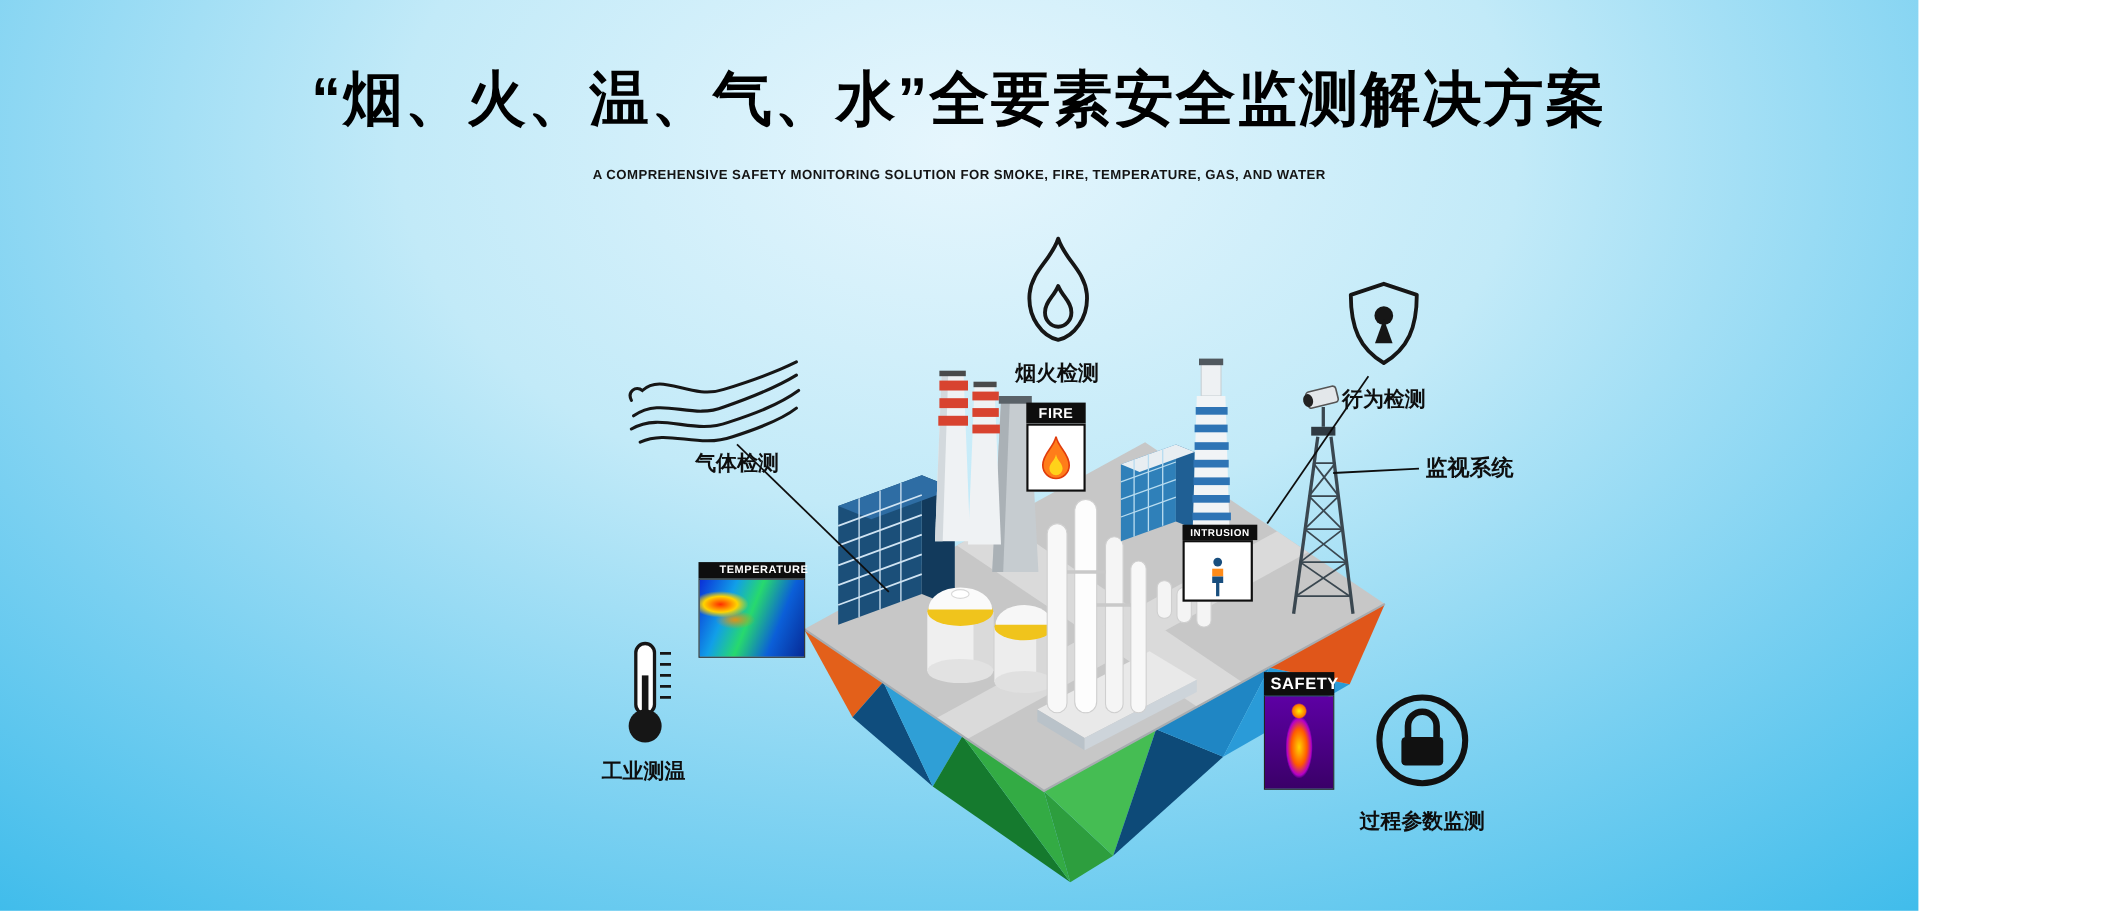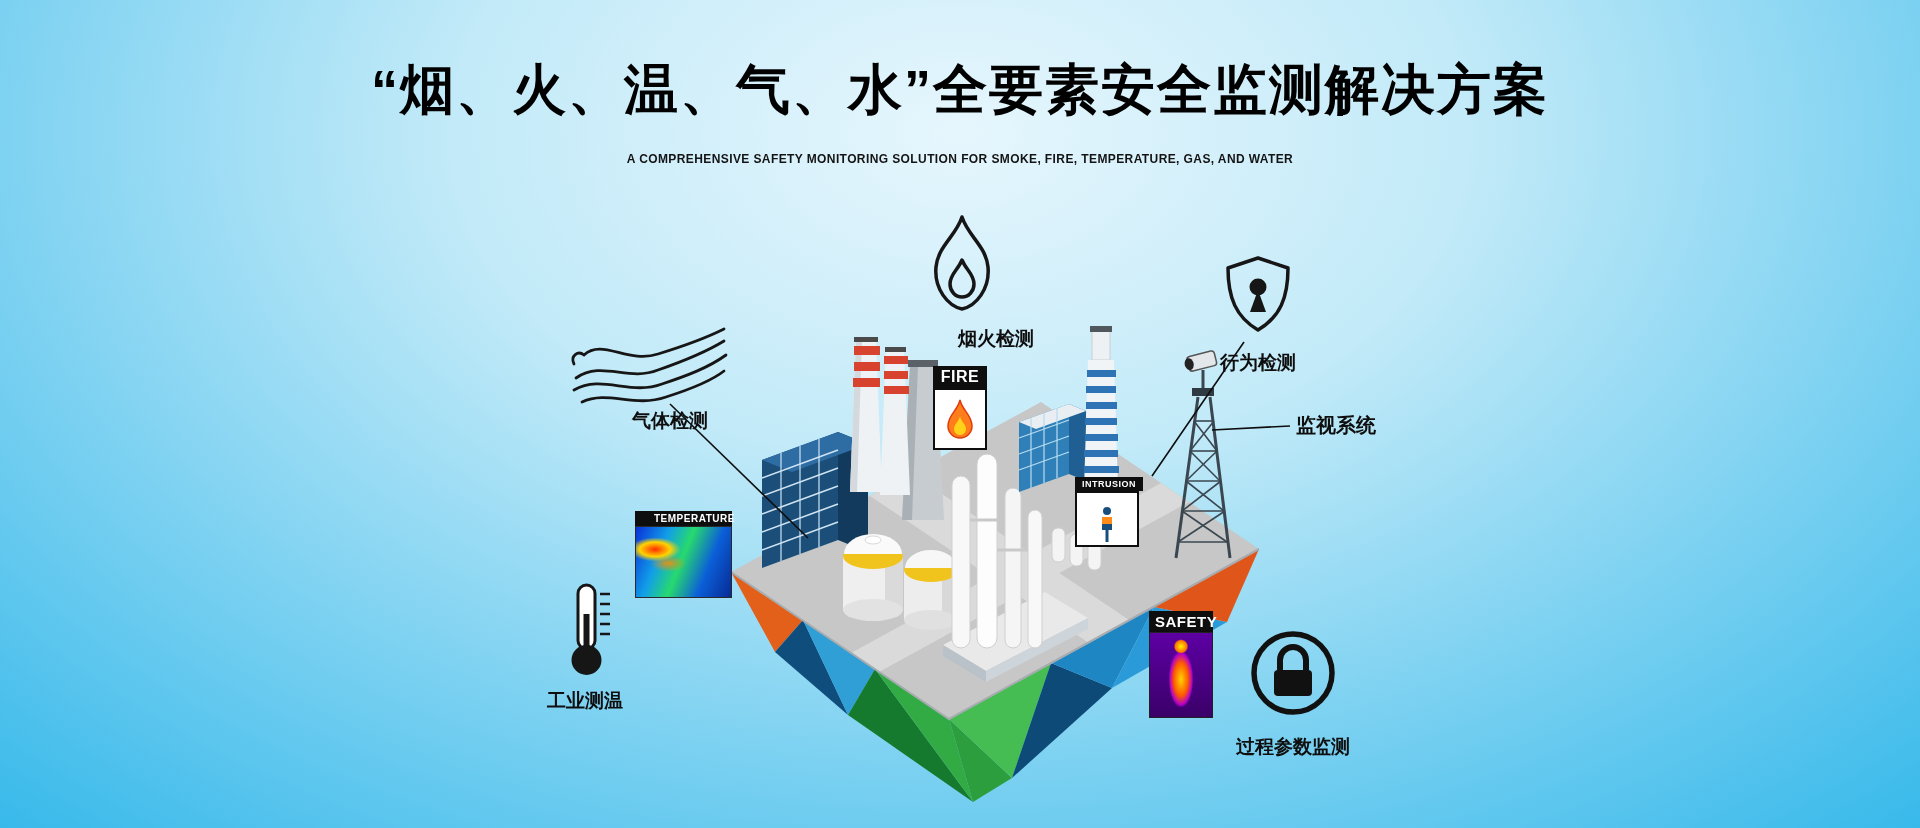--- a/index.html
+++ b/index.html
@@ -1,27 +1,27 @@
 <!DOCTYPE html>
 <html><head>
 <meta charset="utf-8">
 <style>
   html,body{margin:0;padding:0;}
-  .banner{position:relative;width:1920px;height:828px;overflow:hidden;
+  .banner{position:relative;width:1744px;height:828px;overflow:hidden;
     background: radial-gradient(ellipse 1500px 980px at 50% 16%, #e6f6fd 0%, #c2eaf8 34%, #79d0f1 66%, #2eb6e9 100%);
     font-family:"Liberation Sans","DejaVu Sans",sans-serif;}
   .title{position:absolute;top:54px;left:0;width:100%;text-align:center;
     font-size:54px;font-weight:800;color:#000;letter-spacing:2px;}
   .subtitle{position:absolute;top:152px;left:0;width:100%;text-align:center;
     font-size:12px;font-weight:600;color:#141414;letter-spacing:.4px;}
   .abs{position:absolute;}
   .label{position:absolute;font-size:19px;font-weight:700;color:#0e0e0e;
     white-space:nowrap;transform:translateX(-50%);z-index:6;}
   .tag{display:inline-block;background:#0e0e0e;color:#fff;font-weight:700;
-    font-size:16px;letter-spacing:.5px;padding:2px 6px;}
+    font-size:13px;letter-spacing:.5px;padding:2px 6px;}
   .tag.block{display:block;box-sizing:border-box;width:100%;text-align:center;}
   .card{position:absolute;z-index:5;text-align:center;}
   .fire-card-body{width:50px;height:58px;background:#fff;border:2px solid #0e0e0e;
     display:flex;align-items:center;justify-content:center;}
   .thermal-temp{width:95px;height:70px;border:1px solid #2a2a2a;background:
     radial-gradient(ellipse 34px 16px at 20% 32%, #ff2d00 0%, #ffd300 45%, rgba(255,211,0,0) 75%),
     radial-gradient(ellipse 26px 12px at 34% 52%, rgba(255,140,0,.85) 0%, rgba(255,140,0,0) 70%),
     linear-gradient(112deg,#0a2fd8 0%,#119fe8 28%,#27d96e 48%,#0b5fd8 72%,#072a95 100%);}
   .gas-box{position:absolute;z-index:5;width:112px;height:74px;border:2px solid #0e0e0e;}
   .gas-box .tag{position:absolute;top:-19px;left:-2px;}
@@ -226,21 +226,21 @@
     <span class="tag block" style="font-size:15px;">SAFETY</span>
     <div class="thermal-safety"></div>
   </div>
 
   <svg class="abs" style="left:918px;top:212px;z-index:4;" width="88" height="104" viewBox="0 0 88 104">
     <g fill="none" stroke="#161616" stroke-width="3.5" stroke-linejoin="round" stroke-linecap="round">
       <path d="M44 5 C50 24 68 34 70 55 C72 77 58 94 44 97 C30 94 16 77 18 55 C20 34 38 24 44 5 Z"></path>
       <path d="M44 48 C48 58 56 62 56 72 A12 13 0 0 1 32 72 C32 62 40 58 44 48 Z"></path>
     </g>
   </svg>
-  <div class="label" style="left:961px;top:326px;margin-left:35px;">烟火检测</div>
+  <div class="label" style="left:961px;top:326px;">烟火检测</div>
 
   <svg class="abs" style="left:1220px;top:254px;z-index:4;" width="76" height="84" viewBox="0 0 76 84">
     <path d="M38 4 L68 14 C68 44 60 63 38 76 C16 63 8 44 8 14 Z" fill="none" stroke="#161616" stroke-width="3.5" stroke-linejoin="round"></path>
     <circle cx="38" cy="33" r="8.5" fill="#161616"></circle>
     <path d="M38 36 L30 58 L46 58 Z" fill="#161616"></path>
   </svg>
   <div class="label" style="left:1258px;top:350px;">行为检测</div>
 
   <div class="label" style="left:1296px;top:412px;transform:none;font-size:20px;">监视系统</div>
 

